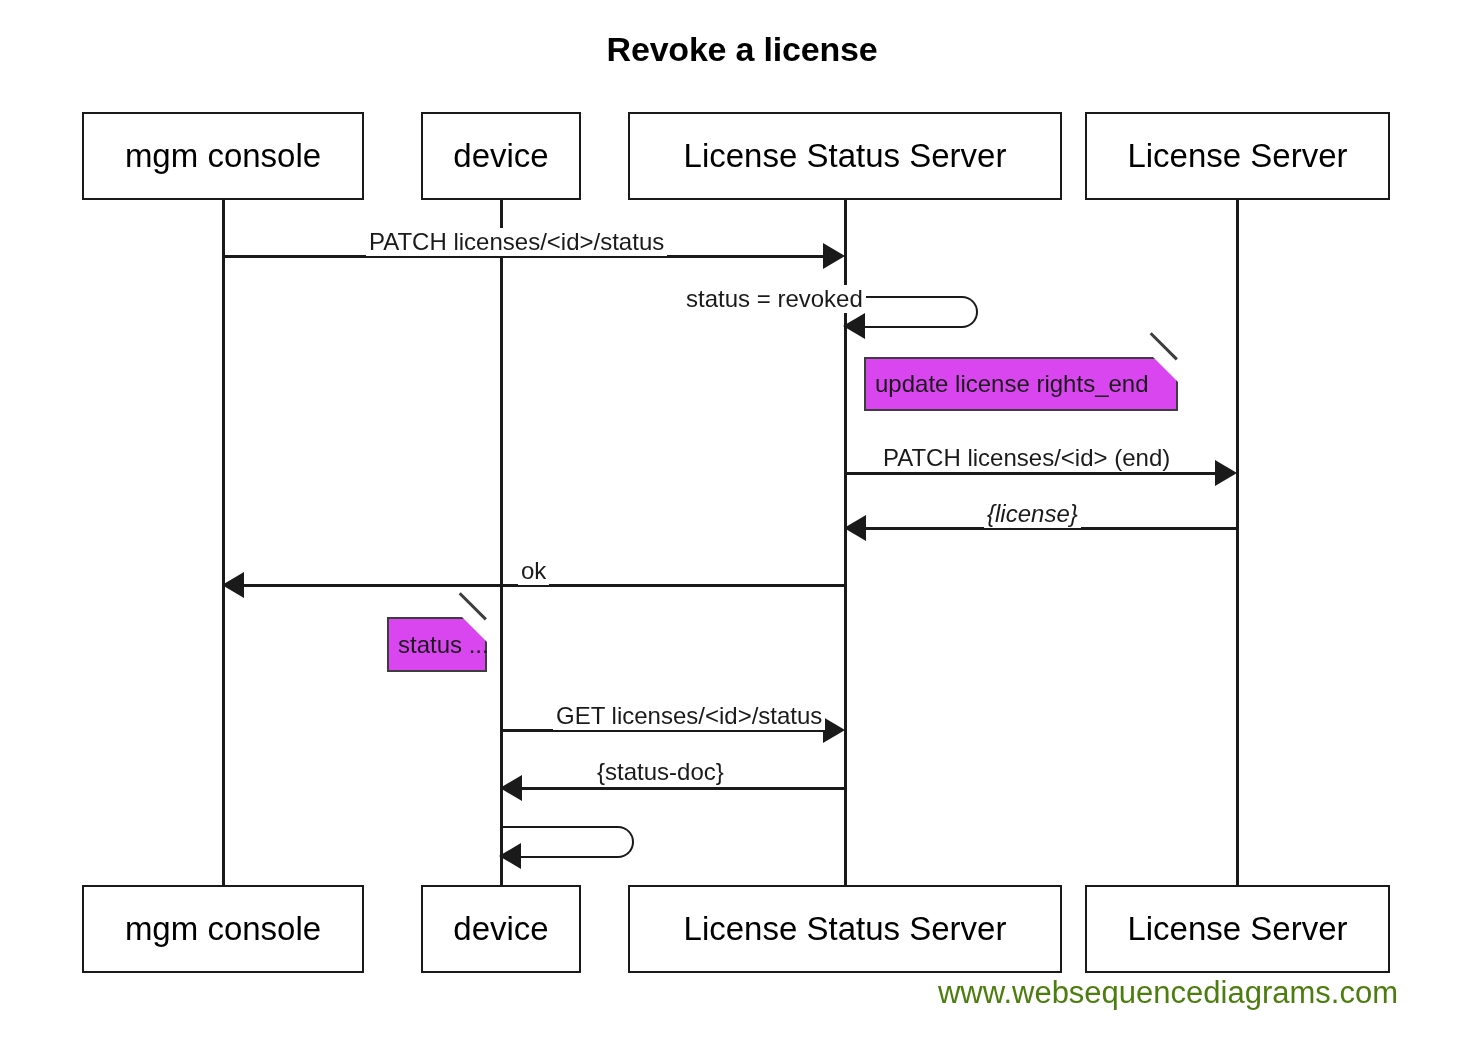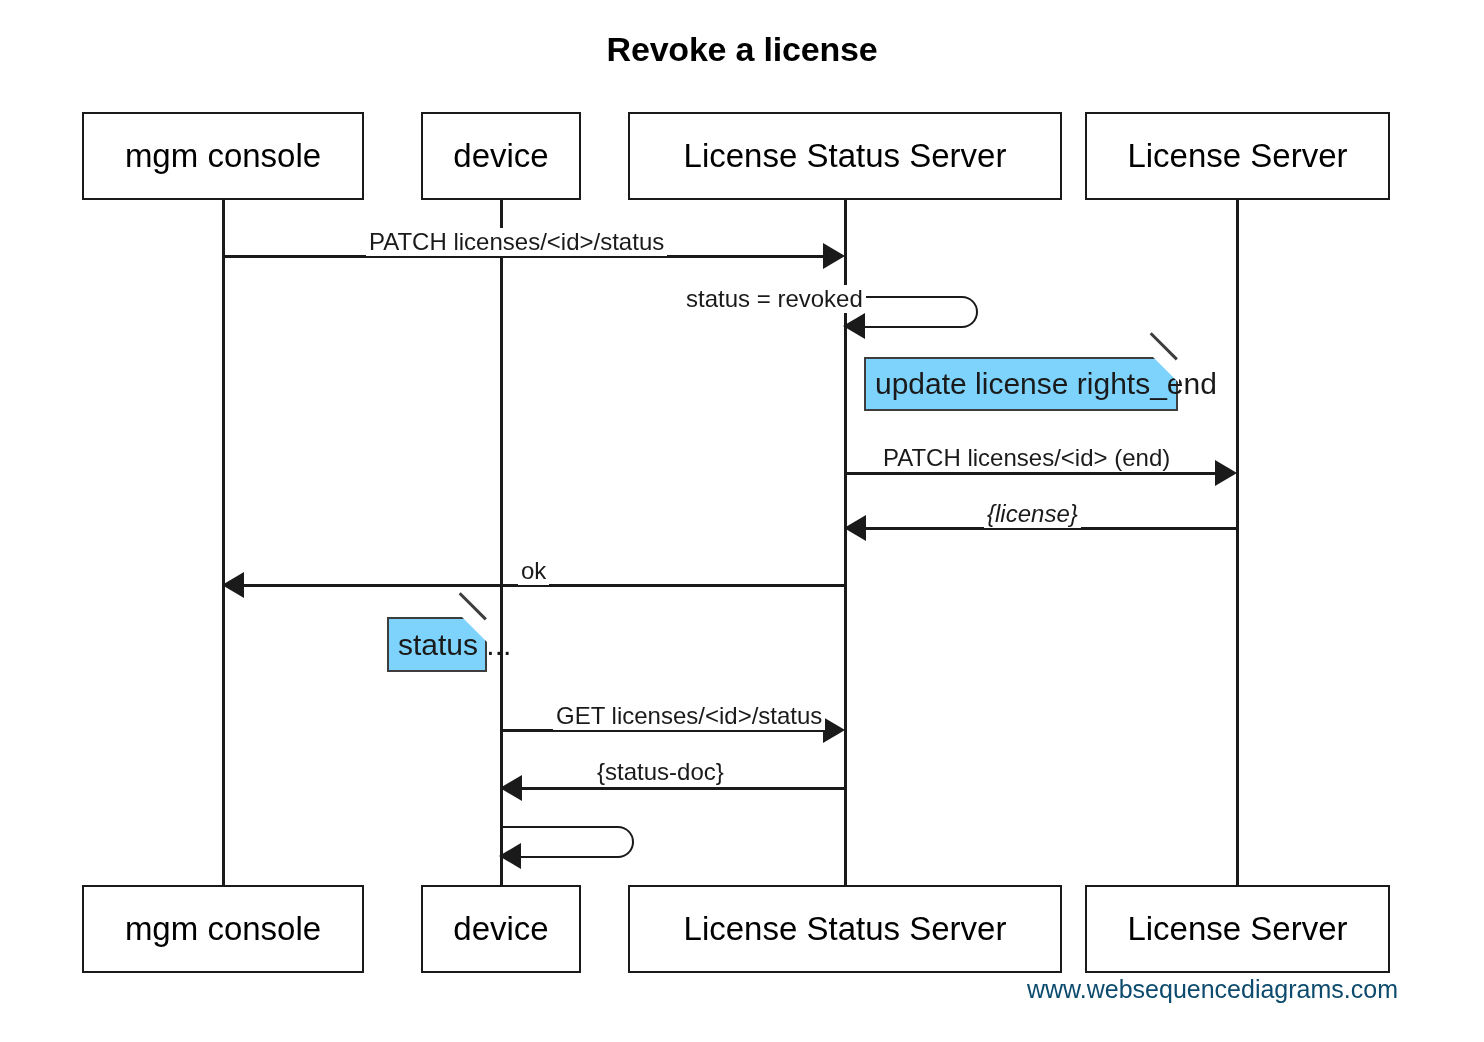--- a/index.html
+++ b/index.html
@@ -25,22 +25,22 @@
     width: 1484px;
     text-align: center;
     font-size: 34px;
     font-weight: bold;
     letter-spacing: -0.2px;
   }
   .footer {
     position: absolute;
     right: 86px;
     top: 975px;
-    font-size: 25px;
-    color: #0c4a6e;
+    font-size: 31px;
+    color: #4d7c0f;
     white-space: nowrap;
   }
   .actor-box {
     position: absolute;
     border: 2.5px solid #1a1a1a;
     background: #ffffff;
     box-sizing: border-box;
     display: flex;
     align-items: center;
     justify-content: center;
@@ -91,24 +91,24 @@
     border: 2.5px solid #1a1a1a;
     border-left: none;
     border-top-right-radius: 16px;
     border-bottom-right-radius: 16px;
     box-sizing: border-box;
     background: transparent;
     z-index: 2;
   }
   .note {
     position: absolute;
-    background: #7dd3fc;
+    background: #d946ef;
     border: 2.5px solid #3d3d3d;
     box-sizing: border-box;
-    font-size: 30px;
+    font-size: 24px;
     color: #1a1a1a;
     z-index: 6;
     display: flex;
     align-items: center;
     white-space: nowrap;
   }
   .note-text {
     padding-left: 9px;
   }
   .note-fold {

